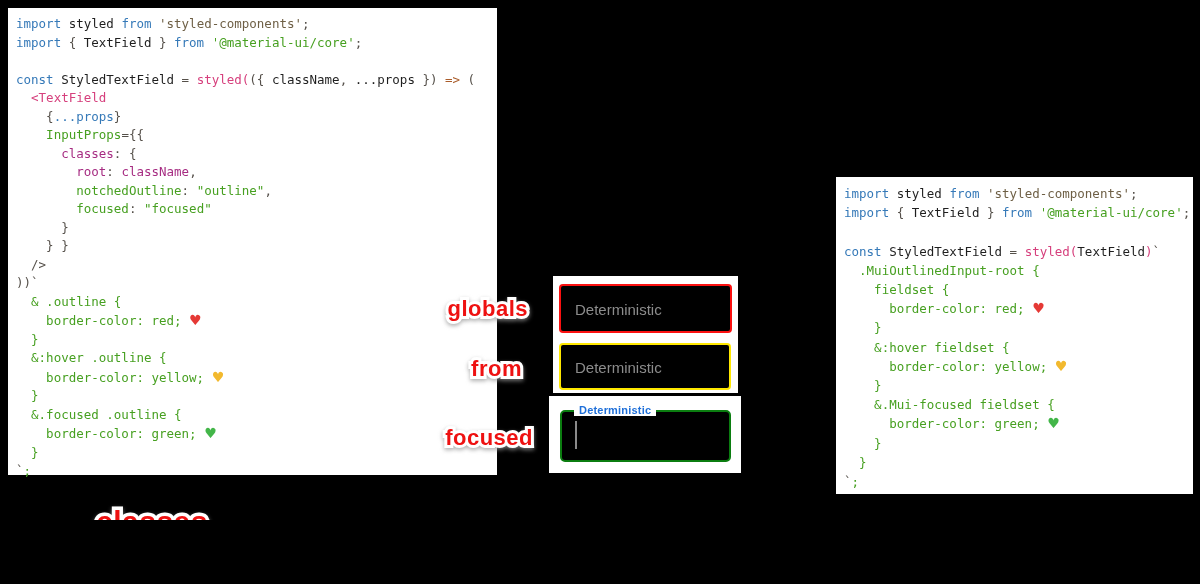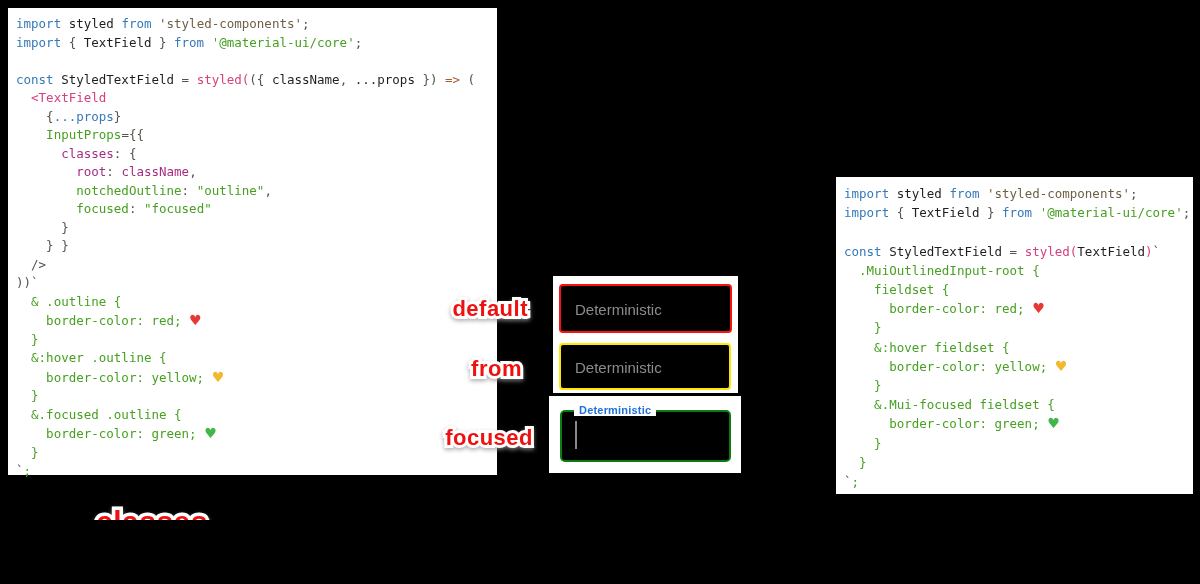--- a/index.html
+++ b/index.html
@@ -57,21 +57,21 @@
 <div class="stage">
 
   <section class="code-panel left">
     <pre class="code"><div class="cl"><span class="tok-k">import</span><span class="tok-i"> styled </span><span class="tok-k">from</span><span class="tok-s1"> 'styled-components'</span><span class="tok-p">;</span></div><div class="cl"><span class="tok-k">import</span><span class="tok-p"> { </span><span class="tok-i">TextField</span><span class="tok-p"> } </span><span class="tok-k">from</span><span class="tok-g"> '@material-ui/core'</span><span class="tok-p">;</span></div><div class="cl">&nbsp;</div><div class="cl"><span class="tok-k">const</span><span class="tok-i"> StyledTextField </span><span class="tok-p">= </span><span class="tok-s">styled(</span><span class="tok-p">({ </span><span class="tok-i">className</span><span class="tok-p">, </span><span class="tok-i">...props</span><span class="tok-p"> }) </span><span class="tok-a">=&gt;</span><span class="tok-p"> (</span></div><div class="cl"><span class="tok-p">  </span><span class="tok-s">&lt;TextField</span></div><div class="cl"><span class="tok-p">    {</span><span class="tok-b">...props</span><span class="tok-p">}</span></div><div class="cl"><span class="tok-p">    </span><span class="tok-g">InputProps</span><span class="tok-p">={{</span></div><div class="cl"><span class="tok-p">      </span><span class="tok-m">classes</span><span class="tok-p">: {</span></div><div class="cl"><span class="tok-p">        </span><span class="tok-m">root</span><span class="tok-p">: </span><span class="tok-m">className</span><span class="tok-p">,</span></div><div class="cl"><span class="tok-p">        </span><span class="tok-g">notchedOutline</span><span class="tok-p">: </span><span class="tok-g">"outline"</span><span class="tok-p">,</span></div><div class="cl"><span class="tok-p">        </span><span class="tok-g">focused</span><span class="tok-p">: </span><span class="tok-g">"focused"</span></div><div class="cl"><span class="tok-p">      }</span></div><div class="cl"><span class="tok-p">    } }</span></div><div class="cl"><span class="tok-p">  /&gt;</span></div><div class="cl"><span class="tok-p">))</span><span class="tok-p">`</span></div><div class="cl"><span class="tok-g">  &amp; .outline {</span></div><div class="cl"><span class="tok-g">    border-color: red; </span><span class="tok-hr">♥</span></div><div class="cl"><span class="tok-g">  }</span></div><div class="cl"><span class="tok-g">  &amp;:hover .outline {</span></div><div class="cl"><span class="tok-g">    border-color: yellow; </span><span class="tok-hy">♥</span></div><div class="cl"><span class="tok-g">  }</span></div><div class="cl"><span class="tok-g">  &amp;.focused .outline {</span></div><div class="cl"><span class="tok-g">    border-color: green; </span><span class="tok-hg">♥</span></div><div class="cl"><span class="tok-g">  }</span></div><div class="cl"><span class="tok-p">`</span><span class="tok-g">;</span></div></pre>
   </section>
 
   <section class="code-panel right">
     <pre class="code"><div class="cl"><span class="tok-k">import</span><span class="tok-i"> styled </span><span class="tok-k">from</span><span class="tok-s1"> 'styled-components'</span><span class="tok-p">;</span></div><div class="cl"><span class="tok-k">import</span><span class="tok-p"> { </span><span class="tok-i">TextField</span><span class="tok-p"> } </span><span class="tok-k">from</span><span class="tok-g"> '@material-ui/core'</span><span class="tok-p">;</span></div><div class="cl">&nbsp;</div><div class="cl"><span class="tok-k">const</span><span class="tok-i"> StyledTextField </span><span class="tok-p">= </span><span class="tok-s">styled(</span><span class="tok-i">TextField</span><span class="tok-s">)</span><span class="tok-p">`</span></div><div class="cl"><span class="tok-g">  .MuiOutlinedInput-root {</span></div><div class="cl"><span class="tok-g">    fieldset {</span></div><div class="cl"><span class="tok-g">      border-color: red; </span><span class="tok-hr">♥</span></div><div class="cl"><span class="tok-g">    }</span></div><div class="cl"><span class="tok-g">    &amp;:hover fieldset {</span></div><div class="cl"><span class="tok-g">      border-color: yellow; </span><span class="tok-hy">♥</span></div><div class="cl"><span class="tok-g">    }</span></div><div class="cl"><span class="tok-g">    &amp;.Mui-focused fieldset {</span></div><div class="cl"><span class="tok-g">      border-color: green; </span><span class="tok-hg">♥</span></div><div class="cl"><span class="tok-g">    }</span></div><div class="cl"><span class="tok-g">  }</span></div><div class="cl"><span class="tok-p">`</span><span class="tok-g">;</span></div></pre>
   </section>
 
-  <div class="sticker state" id="lbl-default">default</div>
+  <div class="sticker state" id="lbl-default">globals</div>
   <div class="sticker state" id="lbl-hover">from</div>
   <div class="sticker state" id="lbl-focused">focused</div>
 
   <div class="demo-strip">
     <div class="tf tf-default">
       <span class="ph">Deterministic</span>
     </div>
     <div class="tf tf-hover">
       <span class="ph">Deterministic</span>
     </div>

